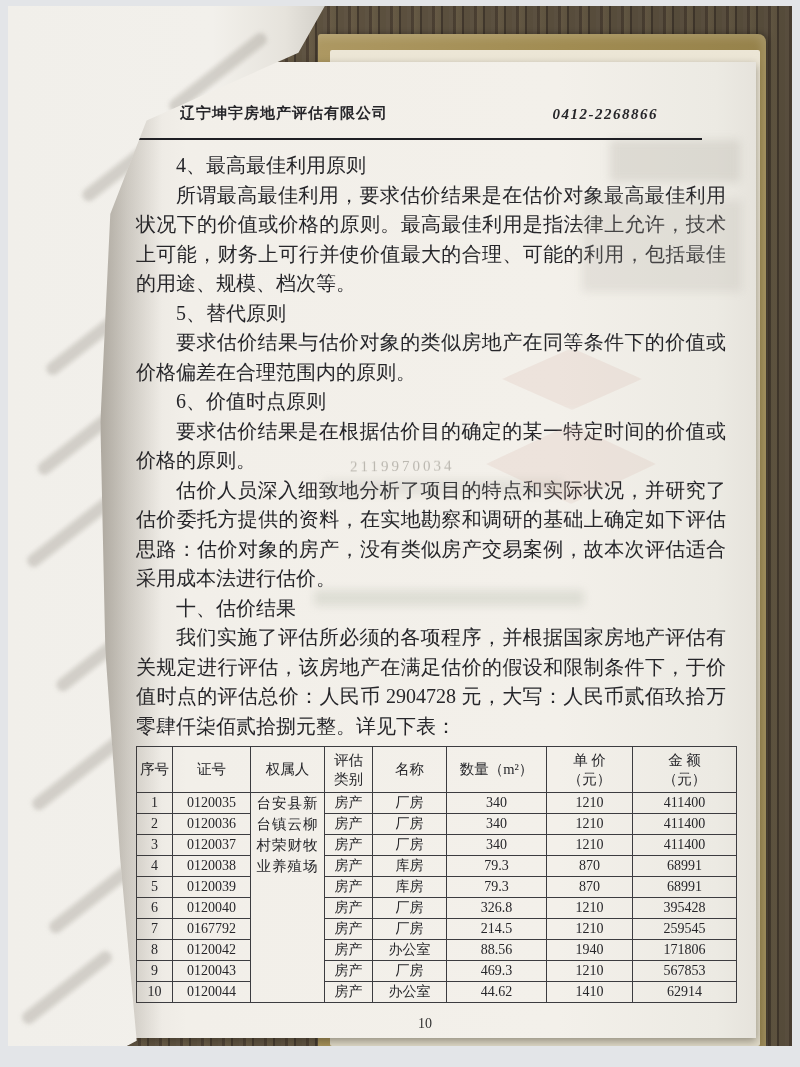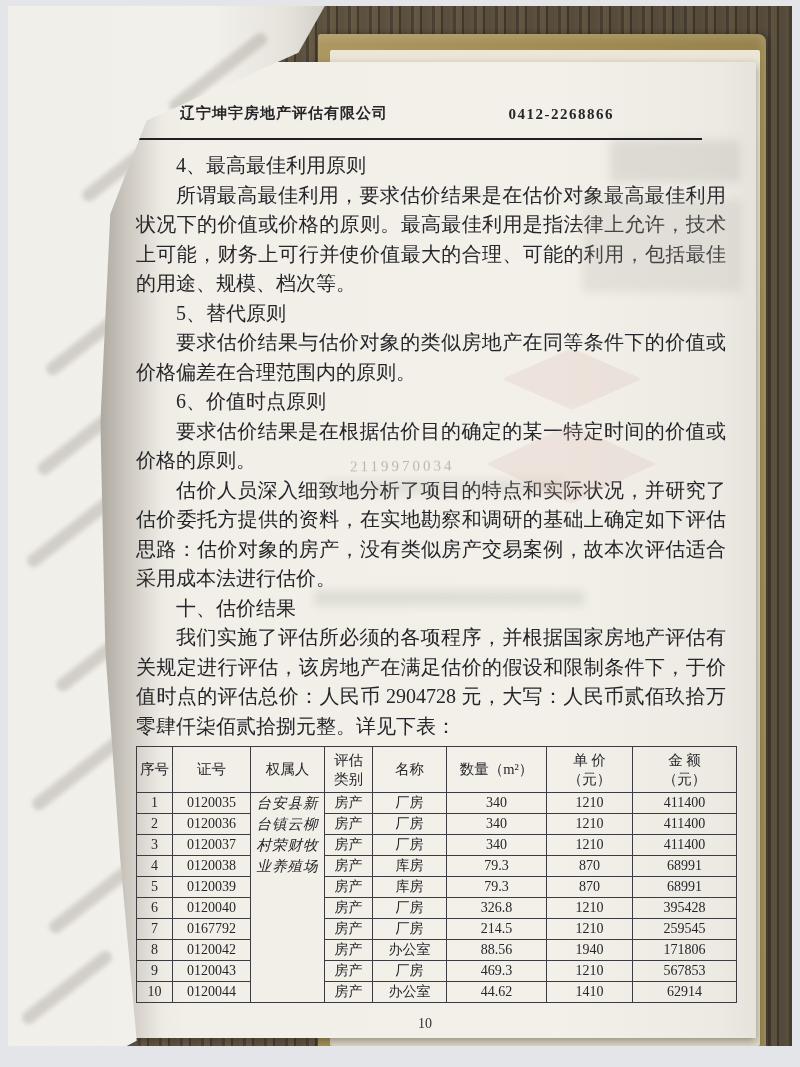--- a/index.html
+++ b/index.html
@@ -75,38 +75,38 @@
   }
   
   .page-header {
     margin:42px 54px 0 44px;
     border-bottom:2.5px solid #1f1f24;
     padding-bottom:15px;
     display:flex; justify-content:space-between; align-items:flex-end;
     position:relative;
   }
   .company { padding-left:42px; font-size:15px; font-weight:bold; letter-spacing:1px; }
-  .phone   { margin-right:88px; font-size:15px; font-weight:bold; letter-spacing:1.5px; font-family:"Liberation Serif",serif; }
+  .phone   { margin-right:44px; font-size:15px; font-weight:bold; letter-spacing:1.5px; font-family:"Liberation Serif",serif;font-style:italic; }
   
   .content {
     margin:11px 30px 0 42px;
     font-size:20px; line-height:29.5px;
     text-align:justify;
   }
   .content p { text-indent:2em; }
   
   table.val {
     border-collapse:collapse; table-layout:fixed;
     margin:5px 0 12px 42px; width:600px;
     font-size:14px; text-align:center;
   }
   table.val td { border:1px solid #3c3c40; padding:0 2px; height:21px; overflow:hidden; }
   table.val tr.head td { height:46px; white-space:pre-line; line-height:1.3; font-size:14.5px; }
   td.owner { vertical-align:top; line-height:1.45; font-size:14.5px; padding-top:2px;
-             line-break:anywhere; word-break:break-all; letter-spacing:1px;font-style:italic; }
+             line-break:anywhere; word-break:break-all; letter-spacing:1px; }
   .page-number { position:absolute; bottom:6px; left:0; width:100%; text-align:center; font-size:14px; color:#333; }
 </style>
 </head>
 <body>
 
 <div class="photo">
 
   <div class="folder"></div>
   <div class="stack"></div>
 

